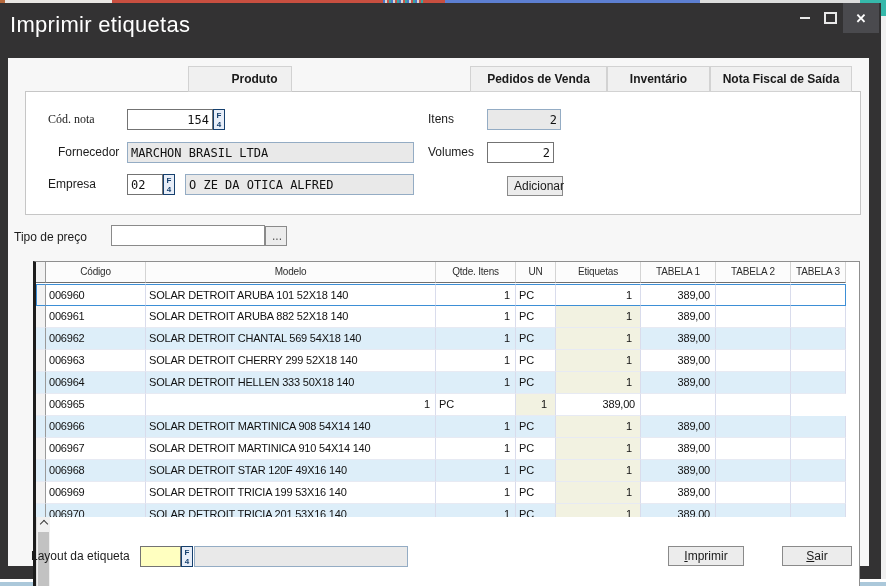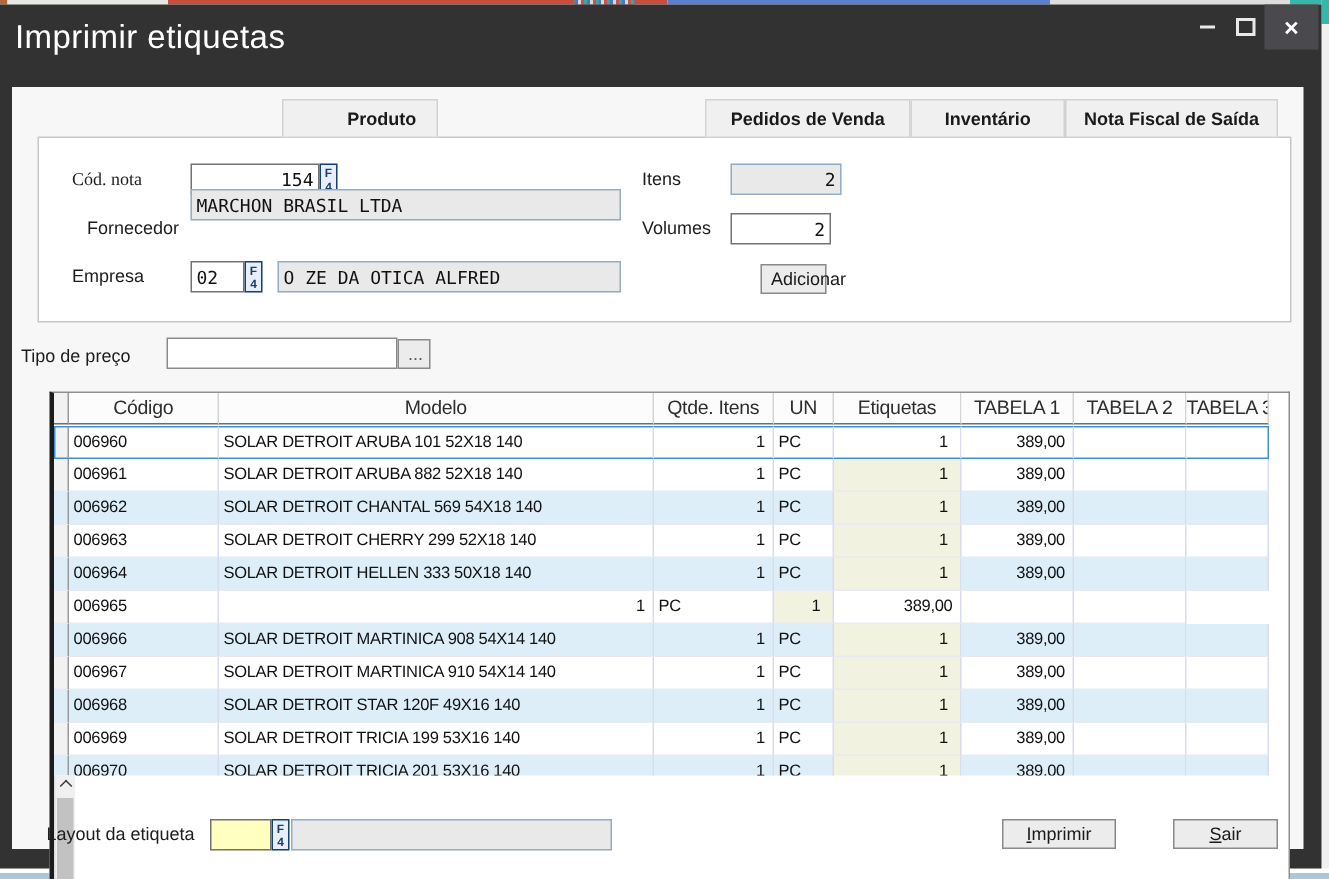--- a/index.html
+++ b/index.html
@@ -38,21 +38,21 @@
       color:#16406e;font-size:8px;font-weight:bold;line-height:9px;text-align:center;padding-top:1px;cursor:pointer;}
   .btn{position:absolute;box-sizing:border-box;background:#ececec;border:1px solid #8a8a8a;font-size:12px;
        color:#1a1a1a;text-align:center;cursor:pointer;font-family:"Liberation Sans",sans-serif;}
 
   
   .grid-outer{position:absolute;left:25px;top:203px;width:827px;box-sizing:border-box;
               border:1px solid #8f8f8f;border-left:3px solid #1c1c1c;background:#fff;display:flex;flex-wrap:wrap;}
   .grid-main{width:810px;}
   .grow{display:grid;grid-template-columns:10px 100px 290px 80px 40px 85px 75px 75px 55px;height:22px;}
   .ghead .gc{height:21px;line-height:20px;background:#fcfcfc;border-right:1px solid #d4d4d4;border-bottom:1px solid #6f6f6f;
-             font-size:13px;color:#2e2e2e;text-align:center;overflow:hidden;white-space:nowrap;}
+             font-size:10px;color:#2e2e2e;text-align:center;overflow:hidden;white-space:nowrap;}
   .gbody{height:233px;overflow:hidden;background:#fff;}
   .gc{box-sizing:border-box;line-height:21px;font-size:11px;color:#111;letter-spacing:-0.2px;
       border-right:1px solid #d9dcec;border-bottom:1px solid #e7eaf3;overflow:hidden;white-space:nowrap;}
   .gc.sel{background:#f2f2f2;border-right:1px solid #9a9a9a;}
   .gc.l{padding-left:3px;text-align:left;}
   .gc.r{padding-right:5px;text-align:right;}
   .row.alt .gc{background:#ddeef9;}
   .row .gc.etq{background:#f2f2e1;text-align:right;padding-right:8px;}
   .row.selected .gc{background:#fff;border-top:1px solid #3d8fd6;border-bottom:1px solid #3d8fd6;}
   .row.selected .gc:first-child{border-left:1px solid #3d8fd6;background:#f2f2f2;}
@@ -111,32 +111,32 @@
       <div class="lbl" style="left:40px;top:54px;font-family:Liberation Serif, serif;">Cód. nota</div>
       <input class="tb" style="left: 119px; top: 51px; width: 86px; text-align: right;" value="154">
       <div class="f4" style="left:205px;top:51px;">
         <span>F</span><br>
         <span>4</span>
       </div>
       <div class="lbl" style="left:420px;top:54px;">Itens</div>
       <input class="tb ro" readonly="" style="left: 479px; top: 51px; width: 74px; text-align: right;" value="2">
 
       <div class="lbl" style="left:40px;top:87px;margin-left:10px;">Fornecedor</div>
-      <input class="tb ro" readonly="" style="left: 119px; top: 68px; width: 287px;" value="MARCHON BRASIL LTDA">
+      <input class="tb ro" readonly="" style="left: 119px; top: 84px; width: 287px;" value="MARCHON BRASIL LTDA">
       <div class="lbl" style="left:420px;top:87px;">Volumes</div>
       <input class="tb" style="left: 479px; top: 84px; width: 67px; text-align: right;" value="2">
 
       <div class="lbl" style="left:40px;top:119px;">Empresa</div>
       <input class="tb" style="left: 119px; top: 116px; width: 36px;" value="02">
       <div class="f4" style="left:155px;top:116px;">
         <span>F</span><br>
         <span>4</span>
       </div>
       <input class="tb ro" readonly="" style="left: 177px; top: 116px; width: 229px;" value="O ZE DA OTICA ALFRED">
-      <button class="btn" style="left:499px;top:118px;width:44px;height:20px;">Adicionar</button>
+      <button class="btn" style="left:499px;top:118px;width:56px;height:20px;">Adicionar</button>
 
       <div class="lbl" style="left:6px;top:172px;">Tipo de preço</div>
       <input class="tb" style="left: 103px; top: 167px; width: 154px; border-color: rgb(138, 138, 138);" value="">
       <button class="btn" style="left:257px;top:168px;width:22px;height:20px;color:#555;">...</button>
 
       <div class="grid-outer">
         <div class="grid-main">
           <div class="grow ghead" id="grid-head">
               <div class="gc sel"></div>
               <div class="gc">Código</div>

